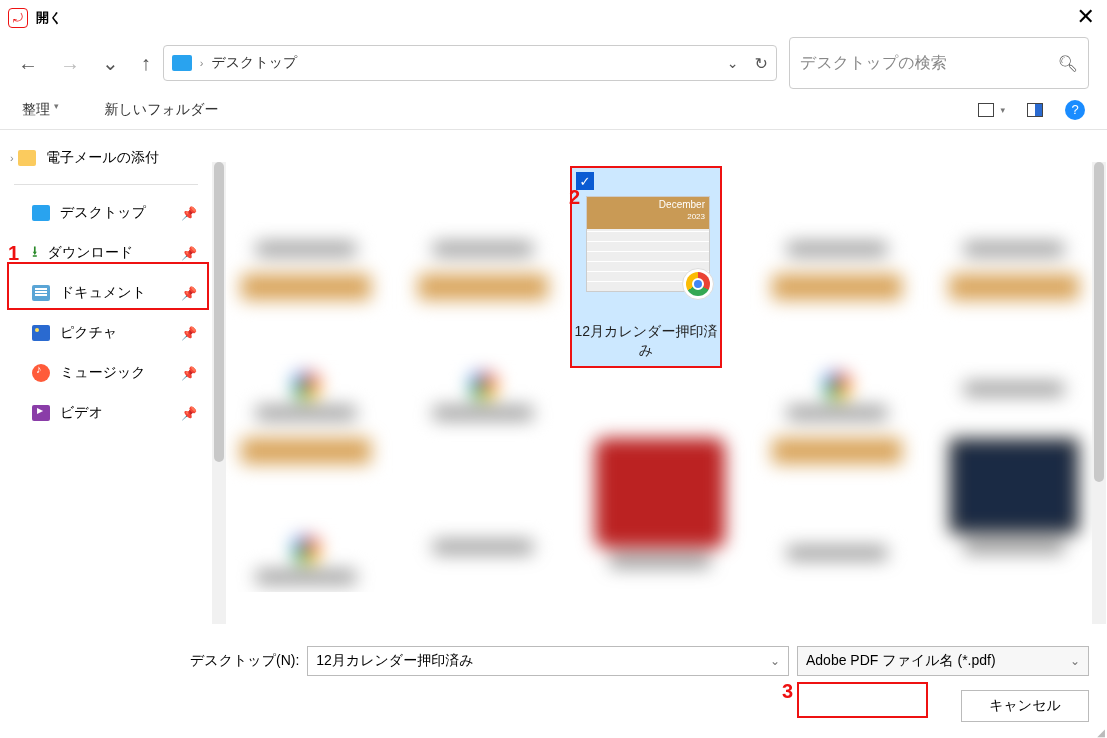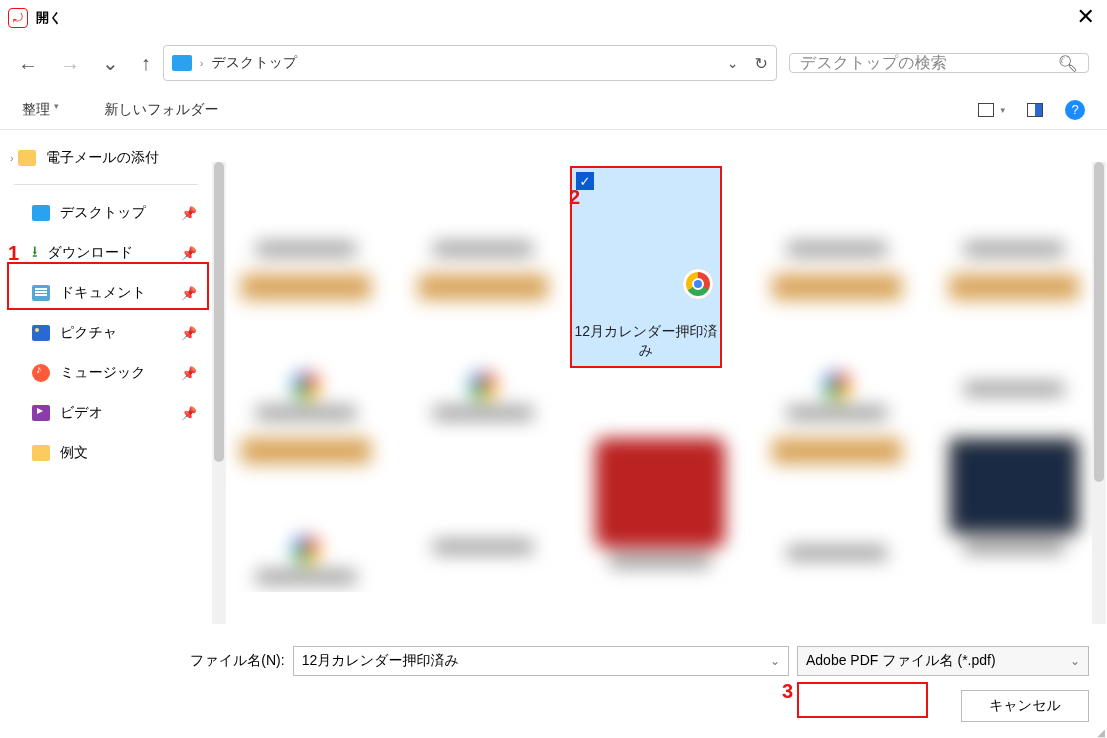--- a/index.html
+++ b/index.html
@@ -16,21 +16,21 @@
 .navbtns { display: flex; align-items: center; gap: 22px; color: #555; }
 .navbtns .disabled { color: #bbb; }
 .navbtns span { font-size: 20px; cursor: pointer; }
 .address { flex: 1; height: 36px; border: 1px solid #ccc; border-radius: 4px; display: flex; align-items: center; padding: 0 8px; gap: 8px; }
 .address .loc-icon { width: 20px; height: 16px; background: #29a3ef; border-radius: 2px; position: relative; }
 .address .crumb { font-size: 14px; color: #333; }
 .address .chev { color: #888; font-size: 11px; }
 .address .spacer { flex: 1; }
 .address .dd { color: #555; font-size: 14px; }
 .address .refresh { color: #555; font-size: 16px; margin-left: 8px; }
-.search { width: 300px; height: 20px; border: 1px solid #ccc; border-radius: 4px; display: flex; align-items: center; padding: 0 10px; color: #888; }
+.search { width: 300px; height: 52px; border: 1px solid #ccc; border-radius: 4px; display: flex; align-items: center; padding: 0 10px; color: #888; }
 .search .sicon { margin-left: auto; color: #555; }
 
 
 .toolrow { height: 40px; display: flex; align-items: center; padding: 0 22px; gap: 46px; border-bottom: 1px solid #e4e4e4; }
 .toolrow .organize { font-size: 14px; color: #333; display: flex; align-items: flex-start; gap: 4px; }
 .toolrow .organize .ar { font-size: 9px; color: #777; }
 .toolrow .newfolder { font-size: 14px; color: #333; }
 .toolrow .right { margin-left: auto; display: flex; align-items: center; gap: 22px; }
 .viewbtn { display: flex; align-items: center; gap: 6px; }
 .sq1 { width: 16px; height: 14px; border: 1.5px solid #444; }
@@ -193,24 +193,20 @@
     <div class="side-row">
       <span class="fi fi-music"></span>
       <span>ミュージック</span>
       <span class="pin">📌</span>
     </div>
     <div class="side-row">
       <span class="fi fi-video"></span>
       <span>ビデオ</span>
       <span class="pin">📌</span>
     </div>
-    <div class="side-row">
-      <span class="fi fi-folder"></span>
-      <span>例文</span>
-    </div>
   </div>
 
   <div class="files">
     <div class="blurgrid">
 
       <div class="bitem">
           <div class="bthumb" style="background:#fff"></div>
           <div class="btext"></div>
         </div>
       <div class="bitem">
@@ -272,20 +268,24 @@
           <div class="btext"></div>
         </div>
       <div class="bitem">
           <div class="bthumb" style="background:#1a2a44;border:6px solid #333"></div>
           <div class="btext"></div>
         </div>
     </div>
 
     <div class="selitem">
       <div class="selcheck">✓</div>
+      <div class="selthumb">
+        <div class="hdr"><span>December</span><br><span style="font-size:8px">2023</span></div>
+        <div class="cal"></div>
+      </div>
       <div class="selchrome">
           <div class="cc"></div>
         </div>
       <div class="sellabel">12月カレンダー押印済み</div>
     </div>
   </div>
 </div>
 
 <div class="scrolltrack left">
     <div class="scrollthumb l"></div>
@@ -295,21 +295,21 @@
   </div>
 
 <div class="anno ann1">1</div>
 <div class="anno ann2">2</div>
 <div class="anno ann3">3</div>
 <div class="redbox rb1"></div>
 <div class="redbox rb3"></div>
 
 <div class="bottom">
   <div class="fnrow">
-    <span class="fnlabel">ファイル名(N):</span>
+    <span class="fnlabel">デスクトップ(N):</span>
     <div class="fninput">
       <span>12月カレンダー押印済み</span>
       <span class="dd">⌄</span>
     </div>
     <div class="ftsel">
       <span>Adobe PDF ファイル名 (*.pdf)</span>
       <span class="dd">⌄</span>
     </div>
   </div>
   <div class="btnrow">

